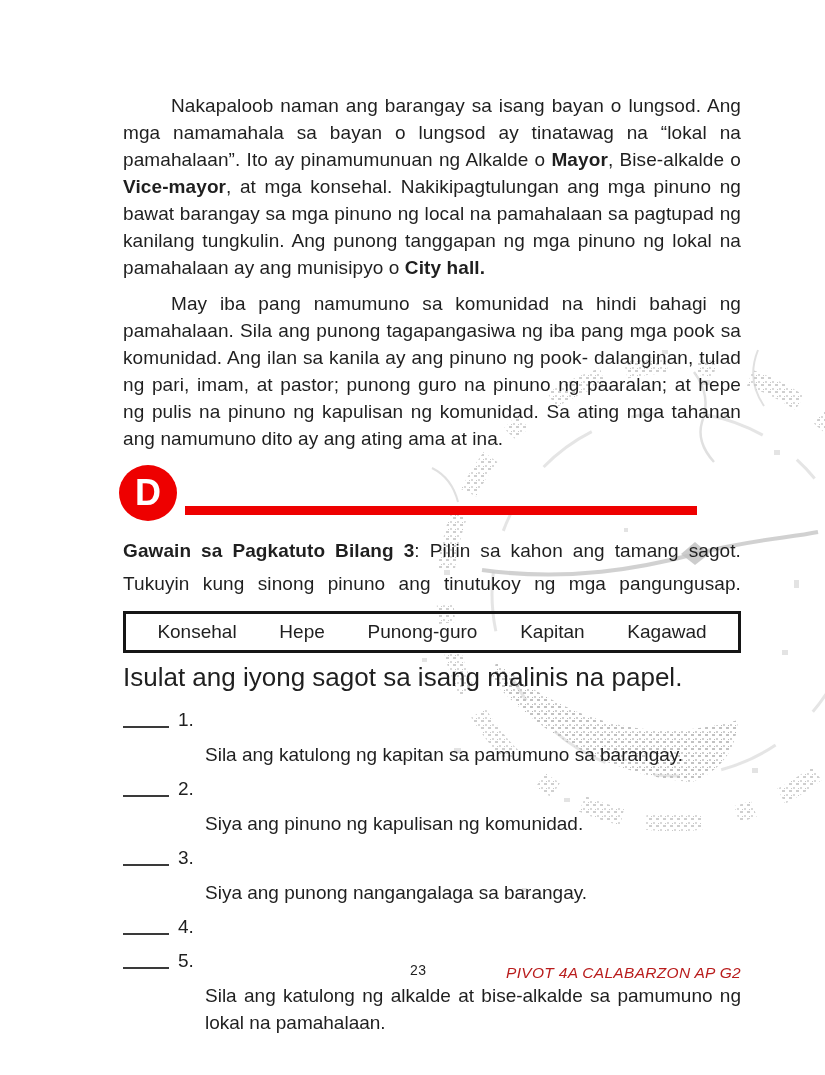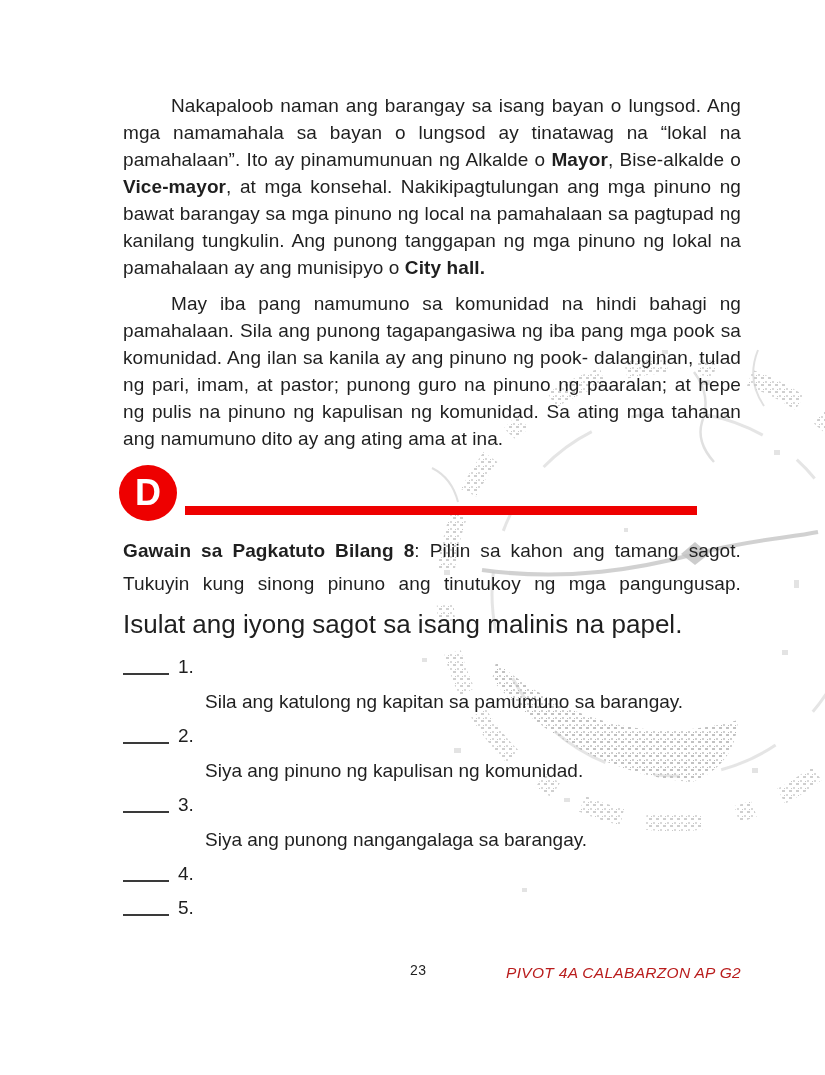--- a/index.html
+++ b/index.html
@@ -196,22 +196,29 @@
 
     <p class="para">May iba pang namumuno sa komunidad na hindi bahagi ng pamahalaan. Sila ang punong tagapangasiwa ng iba pang mga pook sa komunidad. Ang ilan sa kanila ay ang pinuno ng pook- dalanginan, tulad ng pari, imam, at pastor; punong guro na pinuno ng paaralan; at hepe ng pulis na pinuno ng kapulisan ng komunidad. Sa ating mga tahanan ang namumuno dito ay ang ating ama at ina.</p>
 
     <div class="d-row">
       <div class="d-circle">
           <span>D</span>
         </div>
       <div class="d-line"></div>
     </div>
 
-    <p class="heading"><b class="bold">Gawain sa Pagkatuto Bilang 8</b><span>: Piliin sa kahon ang tamang sagot. Tukuyin kung sinong pinuno ang tinutukoy ng mga pangungusap.</span></p>
-
+    <p class="heading"><b class="bold">Gawain sa Pagkatuto Bilang 3</b><span>: Piliin sa kahon ang tamang sagot. Tukuyin kung sinong pinuno ang tinutukoy ng mga pangungusap.</span></p>
+
+    <div class="word-box">
+      <span>Konsehal</span>
+      <span>Hepe</span>
+      <span>Punong-guro</span>
+      <span>Kapitan</span>
+      <span>Kagawad</span>
+    </div>
 
     <p class="isulat">Isulat ang iyong sagot sa isang malinis na papel.</p>
 
     <div class="questions">
 
       <div class="q-row">
         <span class="q-blank"></span>
         <span class="q-num">1.</span>
         <span class="q-text">Sila ang katulong ng kapitan sa pamumuno sa barangay.</span>
       </div>
@@ -229,20 +236,21 @@
       </div>
 
       <div class="q-row">
         <span class="q-blank"></span>
         <span class="q-num">4.</span>
       </div>
 
       <div class="q-row">
         <span class="q-blank"></span>
         <span class="q-num">5.</span>
+        <span class="q-text justify">Sila ang katulong ng alkalde at bise-alkalde sa pamumuno ng lokal na pamahalaan.</span>
       </div>
 
     </div>
   </div>
 
   <div class="footer">
     <span class="page-num">23</span>
     <span class="edition">PIVOT 4A CALABARZON AP G2</span>
   </div>
 

